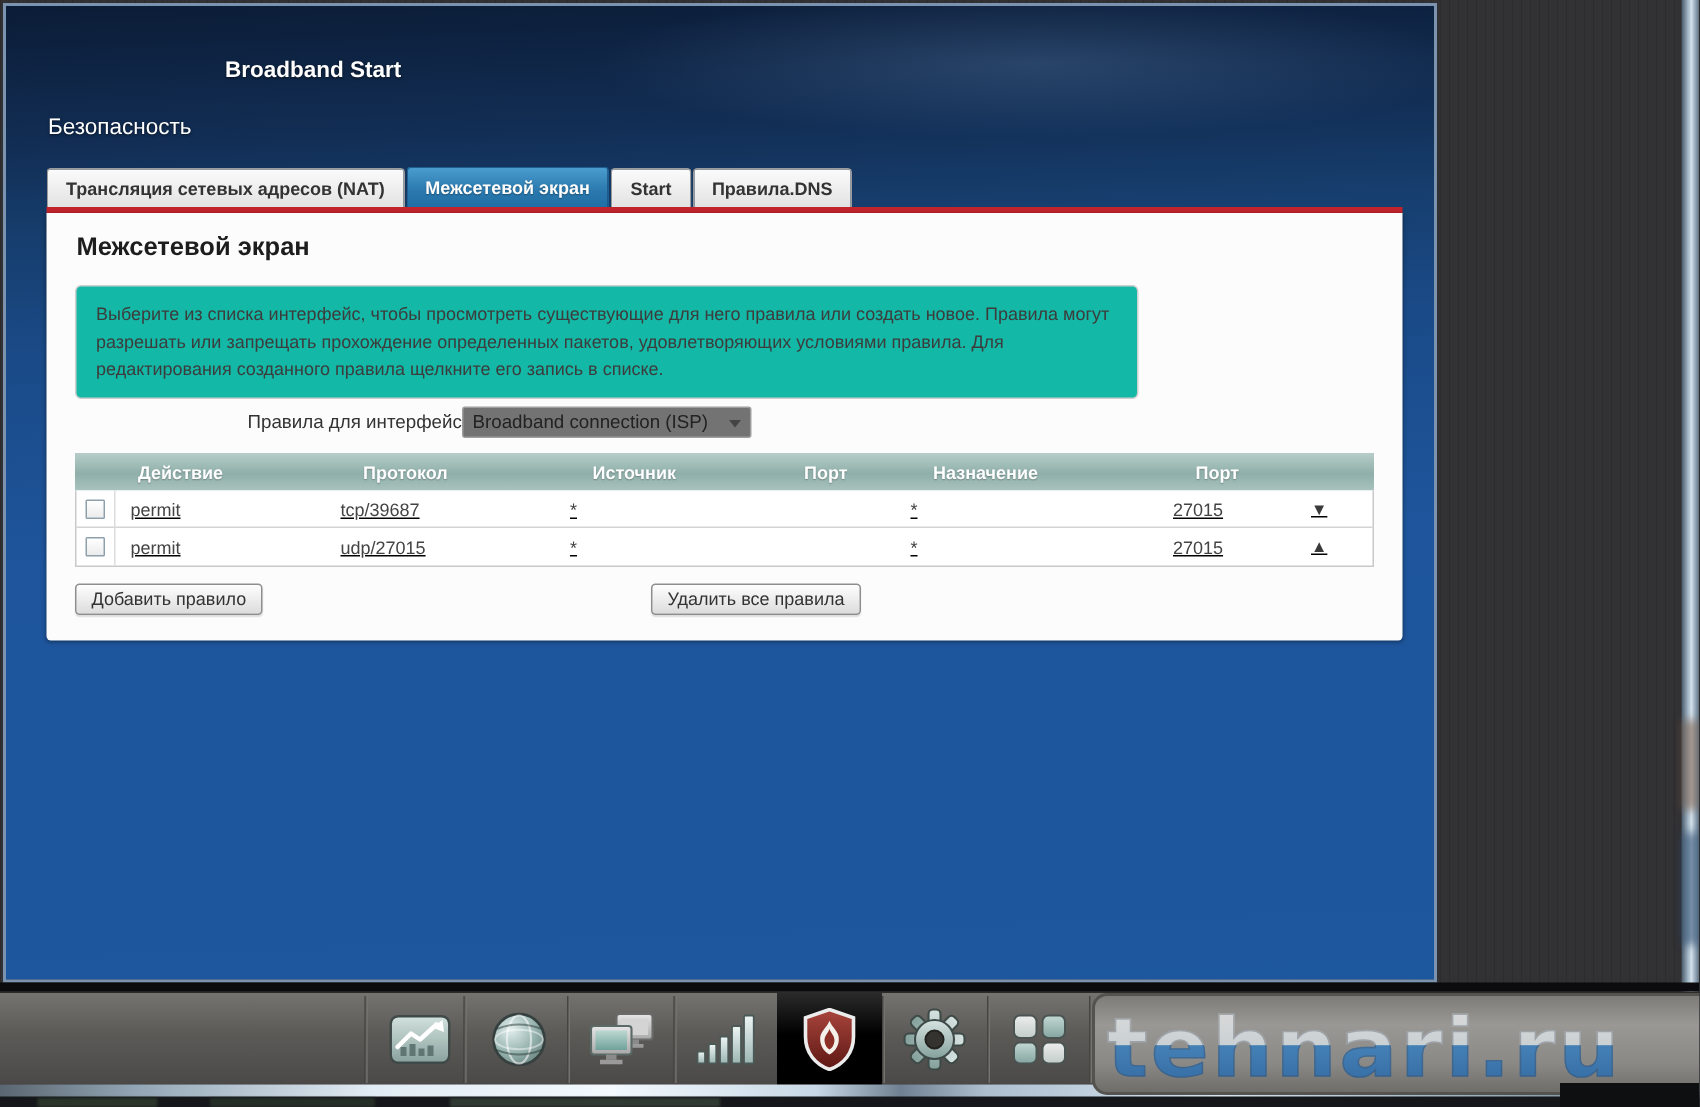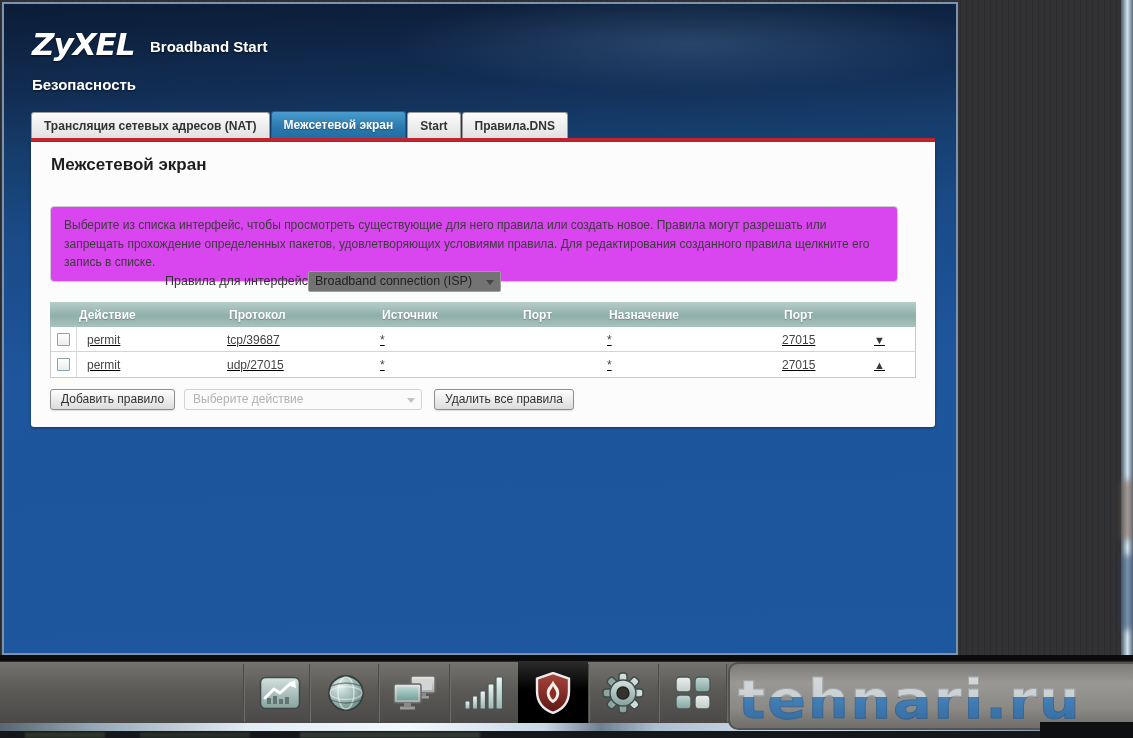--- a/index.html
+++ b/index.html
@@ -24,55 +24,55 @@
     background:linear-gradient(178deg,#0b1c36 0%,#122e55 14%,#163d6c 22%,#1a4a87 34%,#1e559c 55%,#1d579e 100%); }
   .window::before { content:""; position:absolute; inset:0; pointer-events:none;
     background:radial-gradient(ellipse 420px 70px at 72% 6%, rgba(130,170,215,.22), transparent 70%); }
 
   .brand { position:absolute; left:28px; top:22px; color:#fff; font-size:31px;
     font-weight:bold; font-style:italic; font-family:"DejaVu Sans",sans-serif;
     letter-spacing:-1px; text-shadow:0 1px 2px rgba(0,0,0,.6); }
   .model { position:absolute; left:146px; top:34px; color:#fff; font-size:15px;
     font-weight:bold; text-shadow:0 1px 2px rgba(0,0,0,.6); }
   .section-title { position:absolute; left:28px; top:72px; color:#fff; font-size:15px;
-    font-weight:bold; text-shadow:0 1px 2px rgba(0,0,0,.6); }
+    font-weight:normal; text-shadow:0 1px 2px rgba(0,0,0,.6); }
 
   
   .tabs { position:absolute; left:27px; top:107px; height:27px; display:flex; align-items:flex-end;justify-content:flex-end; }
   .tab { height:26px; line-height:26px; padding:0 12px; font-size:12px; font-weight:bold;
     color:#333; background:linear-gradient(#fbfbfb,#e2e2e2); border:1px solid #9b9b9b;
     border-bottom:none; border-radius:3px 3px 0 0; margin-right:1px; cursor:pointer; white-space:nowrap; }
   .tab.active { height:27px; line-height:27px; color:#fff;
     background:linear-gradient(#4a9cce,#2a78ad 60%,#1f6ea5); border-color:#1d5f8f;
     text-shadow:0 1px 1px rgba(0,0,0,.35); }
   .red-line { position:absolute; left:27px; top:134px; width:904px; height:4px; }
 
   
   .panel { position:absolute; left:27px; top:138px; width:904px; height:285px;
     background:#fcfcfc; border-radius:0 0 3px 3px; box-shadow:0 1px 3px rgba(0,0,0,.4); }
   .panel-title { position:absolute; left:20px; top:13px; font-size:17px; font-weight:bold; color:#1d1d1d; }
-  .desc-box { position:absolute; left:19px; top:64px; width:848px;
-    background:#d946ef; border:1px solid #cfcfcf; border-radius:4px;
+  .desc-box { position:absolute; left:19px; top:48px; width:709px;
+    background:#14b8a6; border:1px solid #cfcfcf; border-radius:4px;
     padding:9px 13px; font-size:12px; color:#3c3c3c; line-height:1.55; }
 
   .iface-row { position:absolute; left:0; top:129px; width:100%; height:20px; }
   .iface-label { position:absolute; left:134px; top:3px; font-size:12.5px; color:#333; }
   .iface-select { position:absolute; left:277px; top:0; width:193px; height:21px;
     background:#737373; border:1px solid #9e9e9e; border-radius:2px; cursor:pointer;
     font-size:12.5px; color:#222; line-height:19px; padding:0 18px 0 6px; white-space:nowrap; }
   .dd-arrow { position:absolute; right:6px; top:8px; width:0; height:0;
     border-left:4px solid transparent; border-right:4px solid transparent;
     border-top:5px solid #444; }
 
   
   .rules-table { position:absolute; left:19px; top:160px; width:866px; }
   .t-head { display:grid; grid-template-columns:27px 150px 153px 141px 86px 175px 90px 1fr;
     height:25px; align-items:center;
     background:linear-gradient(#b7cdc9,#8fafaa 55%,#a9c2bd);
-    color:#fff; font-size:12px; font-weight:bold; text-shadow:0 1px 1px rgba(0,0,0,.28); }
+    color:#fff; font-size:12px; font-weight:bold; text-shadow:0 1px 1px rgba(0,0,0,.28);padding-left:13px; }
   .t-head > div { padding-left:2px; }
   .t-rows { border:1px solid #c9c9c9; border-top:none; background:#fff;text-decoration:underline; }
   .t-row { display:grid; grid-template-columns:26px 150px 153px 141px 86px 175px 90px 1fr;
     height:25px; align-items:center; font-size:12px; color:#444; border-bottom:1px solid #d4d4d4; }
   .t-row:last-child { border-bottom:none; }
   .cb-cell { height:25px; display:flex; align-items:center; justify-content:center;
     border-right:1px solid #dcdcdc; }
   .cb { width:13px; height:13px; border:1px solid #8fa0ad; background:linear-gradient(#fff,#ececec);
     border-radius:1px; cursor:pointer; }
   .cell-action { padding-left:10px; }
@@ -125,21 +125,20 @@
 <body>
 
 <div class="screen">
 
   <div class="right-strip">
     <div class="strip-smudge-a"></div>
     <div class="strip-smudge-b"></div>
   </div>
 
   <div class="window">
-    <div class="brand">ZyXEL</div>
     <div class="model">Broadband Start</div>
     <div class="section-title">Безопасность</div>
 
     <div class="tabs">
       <div class="tab">Трансляция сетевых адресов (NAT)</div>
       <div class="tab active">Межсетевой экран</div>
       <div class="tab">Start</div>
       <div class="tab">Правила.DNS</div>
     </div>
     <div class="red-line" style="background:#c2242e;"></div>
@@ -190,24 +189,20 @@
             <div></div>
             <div>*</div>
             <div>27015</div>
             <div class="move-btn">▲</div>
           </div>
         </div>
       </div>
 
       <div class="actions-row">
         <button class="btn btn-add">Добавить правило</button>
-        <div class="action-select">
-          <span>Выберите действие</span>
-          <span class="dd-arrow"></span>
-        </div>
         <button class="btn btn-del">Удалить все правила</button>
       </div>
     </div>
   </div>
 
   <div class="gap-strip"></div>
 
   <div class="toolbar">
     <div class="tb-sep" style="left:243px"></div>
     <div class="tb-sep" style="left:309px"></div>

